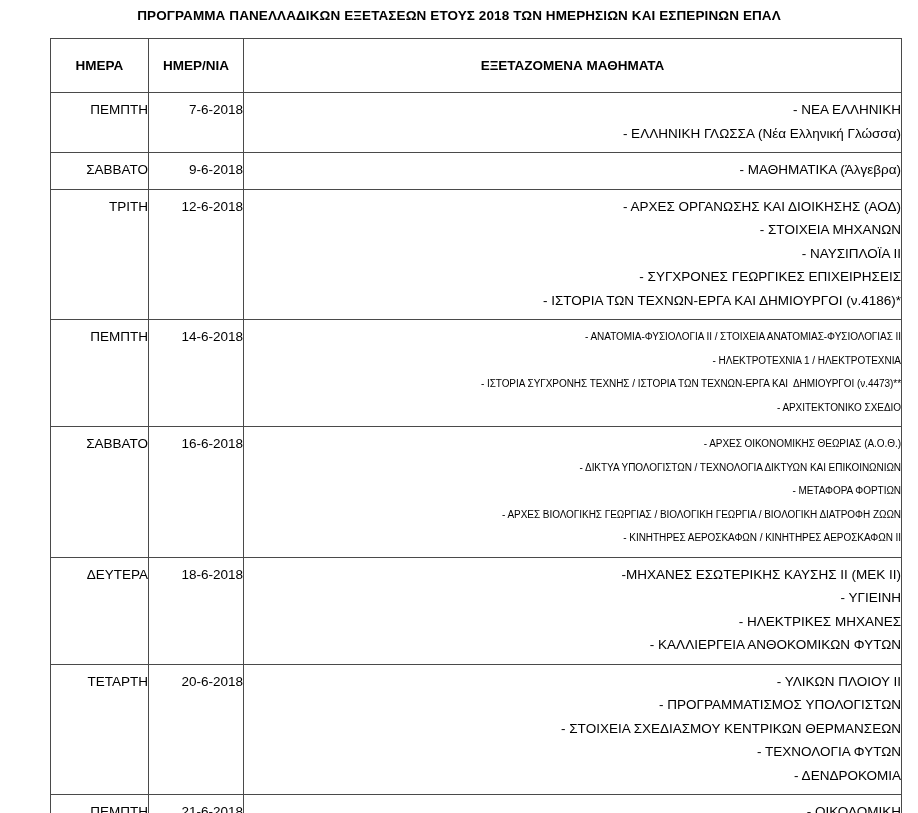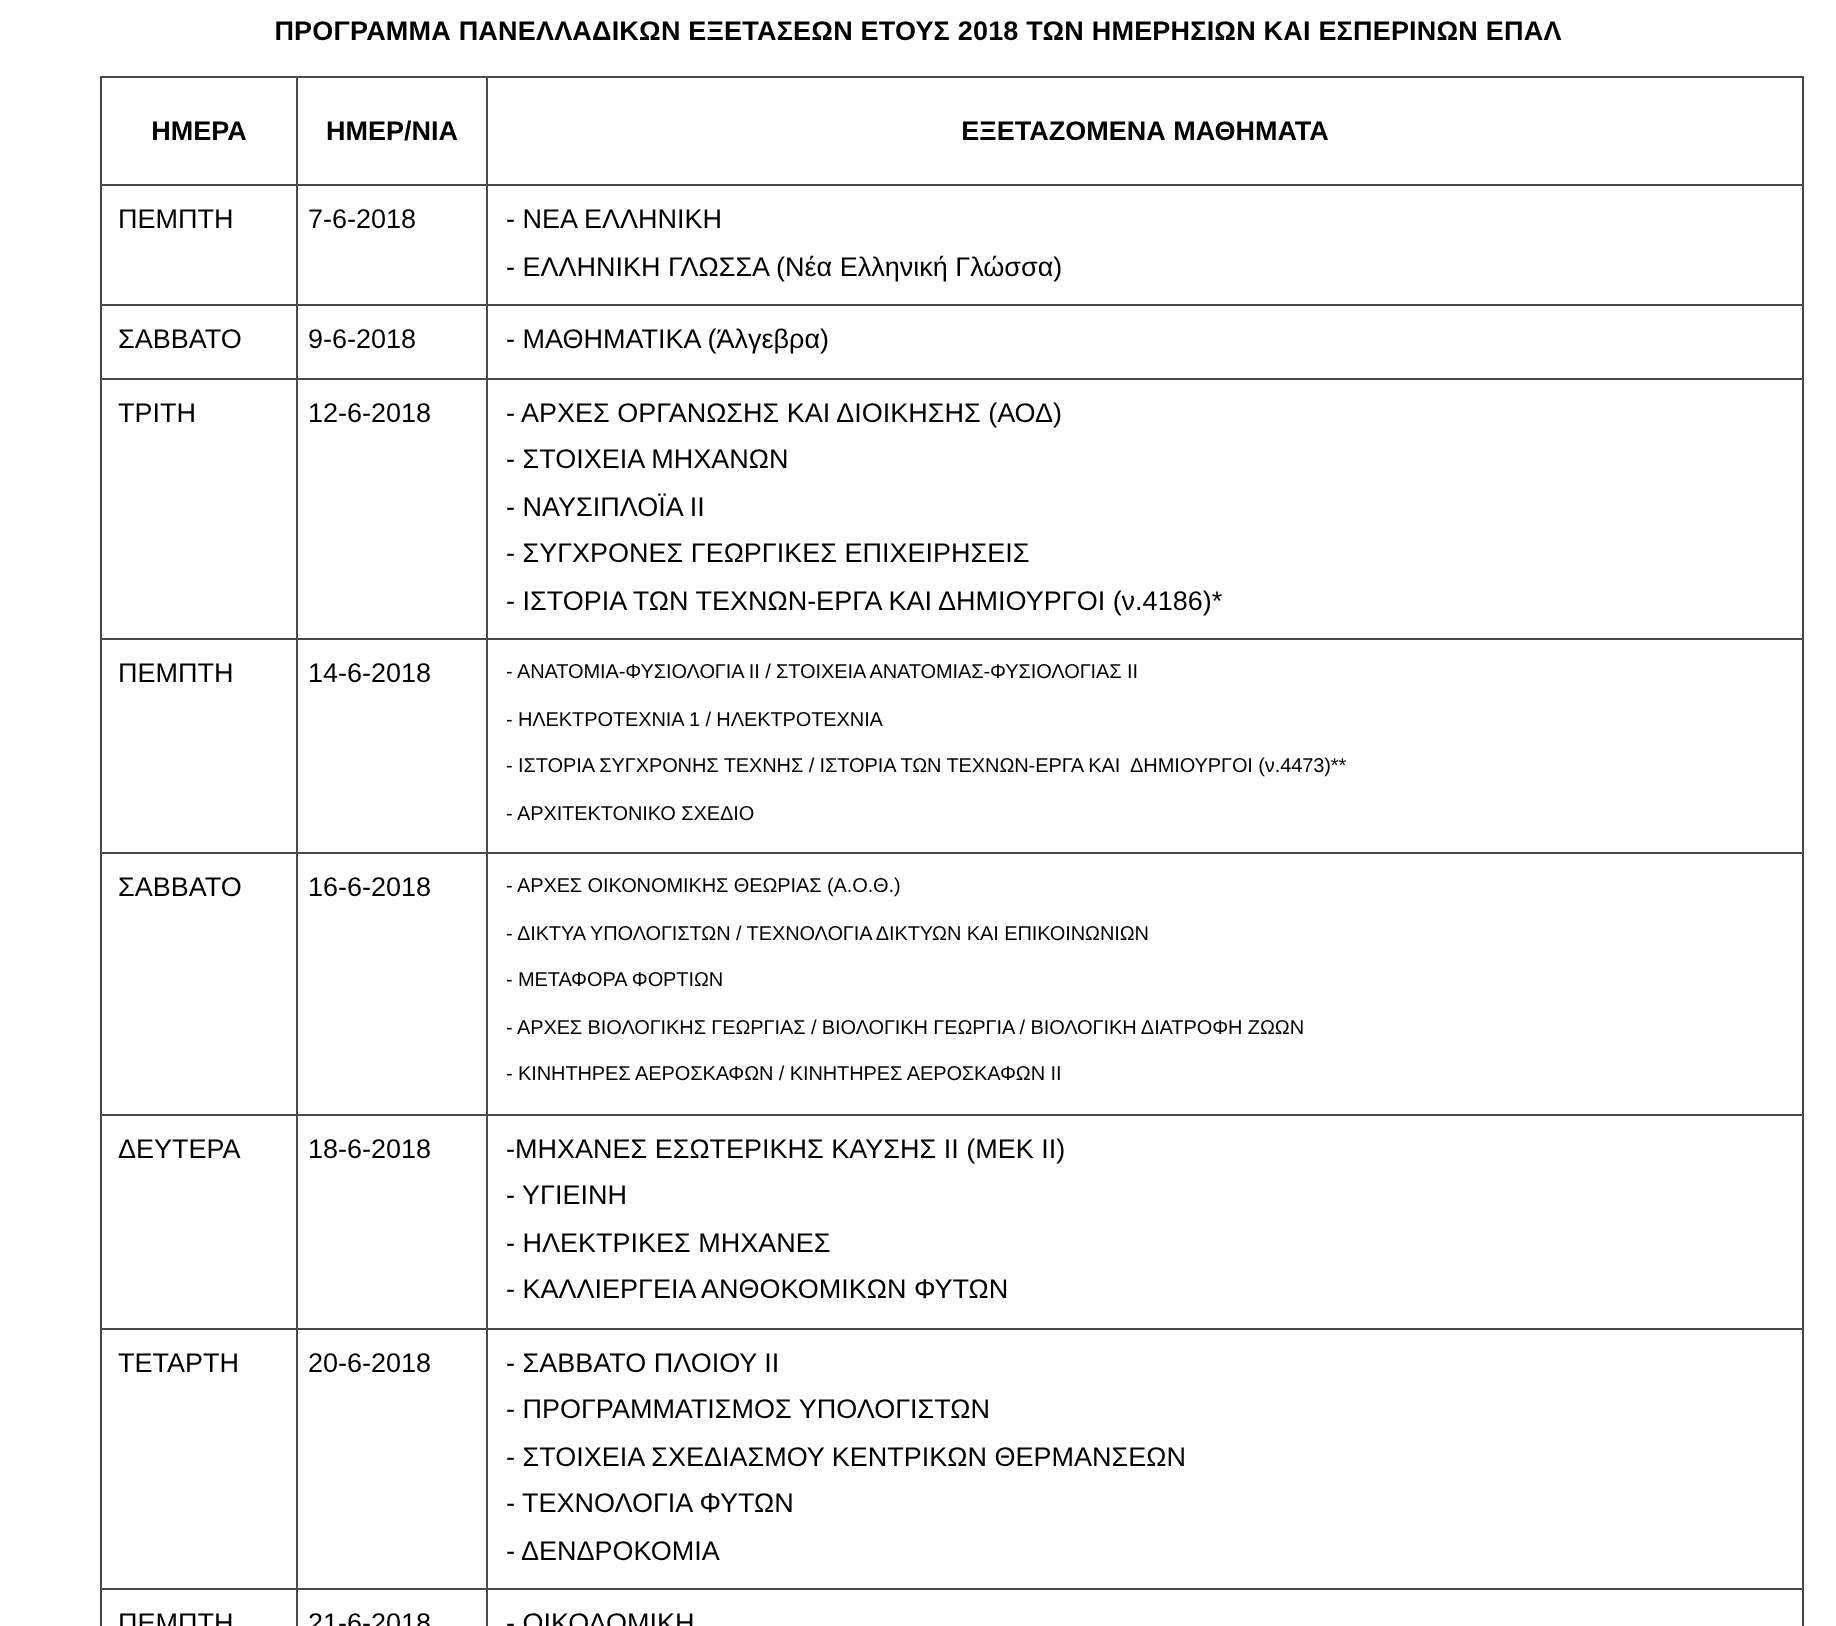--- a/index.html
+++ b/index.html
@@ -65,20 +65,21 @@
     height: 29px;
     line-height: 29px;
     padding: 0 4px;
     white-space: nowrap;
     overflow: hidden;
   }
 
   tbody td {
     font-size: 13.5px;
     line-height: 23.5px;
+    text-align: right;
   }
 
   td.cell-day {
     padding: 5px 0 6px 8px;
     white-space: nowrap;
   }
   td.cell-date {
     padding: 5px 0 6px 5px;
     white-space: nowrap;
   }
@@ -174,21 +175,21 @@
             <span class="subject-line">-ΜΗΧΑΝΕΣ ΕΣΩΤΕΡΙΚΗΣ ΚΑΥΣΗΣ ΙΙ (ΜΕΚ ΙΙ)</span>
             <span class="subject-line">- ΥΓΙΕΙΝΗ</span>
             <span class="subject-line">- ΗΛΕΚΤΡΙΚΕΣ ΜΗΧΑΝΕΣ</span>
             <span class="subject-line">- ΚΑΛΛΙΕΡΓΕΙΑ ΑΝΘΟΚΟΜΙΚΩΝ ΦΥΤΩΝ</span>
           </td>
         </tr>
         <tr>
           <td class="cell-day">ΤΕΤΑΡΤΗ</td>
           <td class="cell-date">20-6-2018</td>
           <td class="cell-subjects">
-            <span class="subject-line">- ΣΑΒΒΑΤΟ ΠΛΟΙΟΥ ΙΙ</span>
+            <span class="subject-line">- ΥΛΙΚΩΝ ΠΛΟΙΟΥ ΙΙ</span>
             <span class="subject-line">- ΠΡΟΓΡΑΜΜΑΤΙΣΜΟΣ ΥΠΟΛΟΓΙΣΤΩΝ</span>
             <span class="subject-line">- ΣΤΟΙΧΕΙΑ ΣΧΕΔΙΑΣΜΟΥ ΚΕΝΤΡΙΚΩΝ ΘΕΡΜΑΝΣΕΩΝ</span>
             <span class="subject-line">- ΤΕΧΝΟΛΟΓΙΑ ΦΥΤΩΝ</span>
             <span class="subject-line">- ΔΕΝΔΡΟΚΟΜΙΑ</span>
           </td>
         </tr>
         <tr>
           <td class="cell-day">ΠΕΜΠΤΗ</td>
           <td class="cell-date">21-6-2018</td>
           <td class="cell-subjects">

